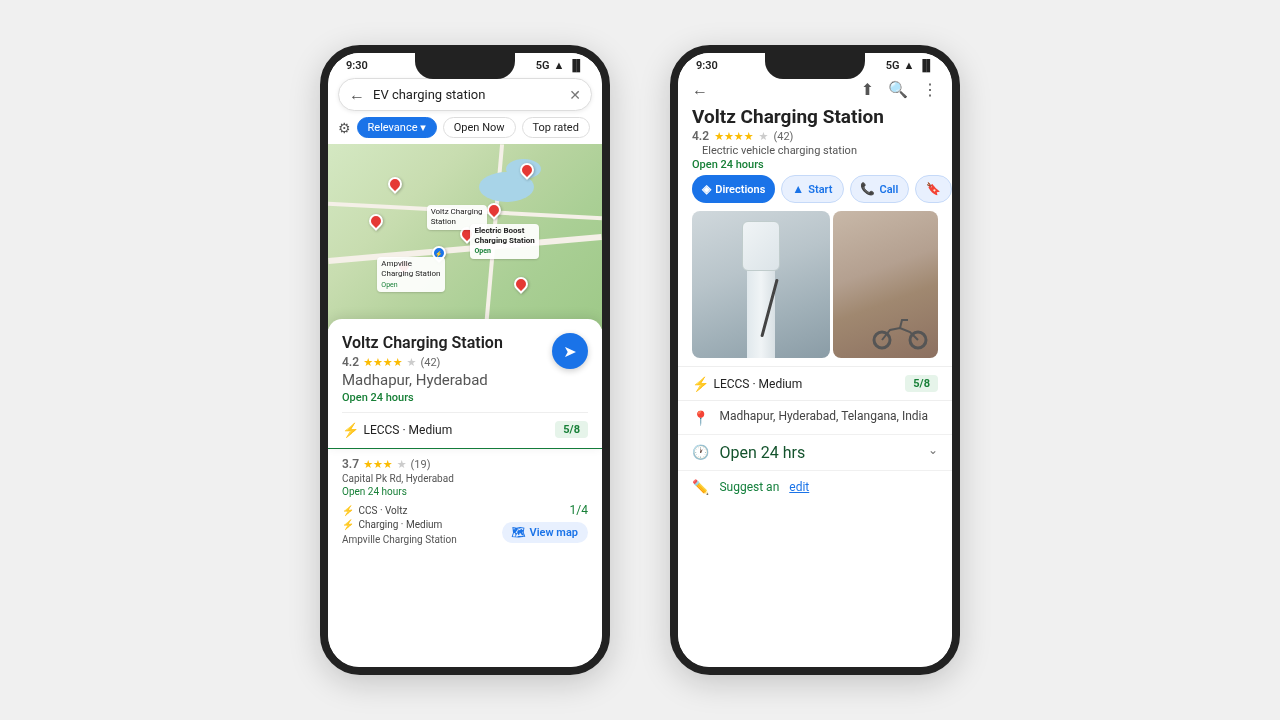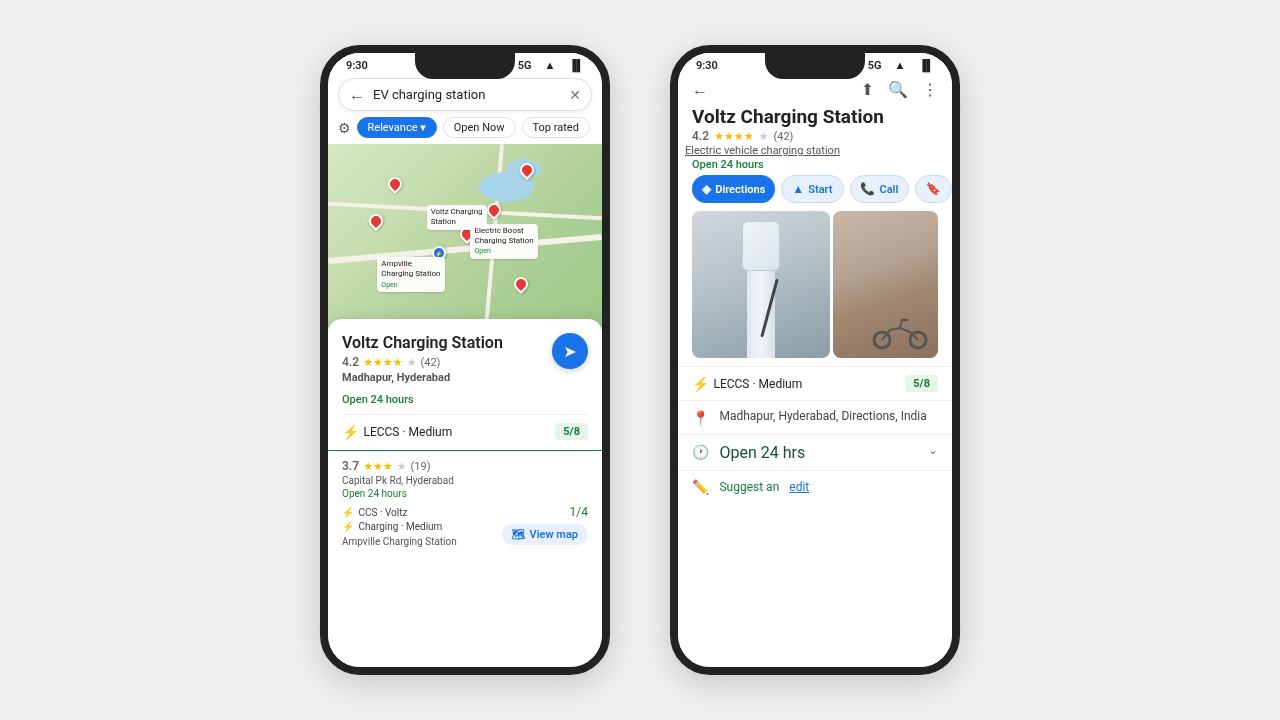--- a/index.html
+++ b/index.html
@@ -52,21 +52,21 @@
       align-items: center;
       padding: 6px 18px 2px;
       font-size: 11px;
       font-weight: 600;
       color: #222;
       background: #fff;
     }
     .status-icons {
       display: flex;
       align-items: center;
-      gap: 13px;
+      gap: 4px;
       font-size: 11px;
     }
 
     
     .search-bar {
       display: flex;
       align-items: center;
       margin: 4px 10px 6px;
       border: 1.5px solid #ddd;
       border-radius: 24px;
@@ -215,21 +215,21 @@
     .card-rating {
       display: flex;
       align-items: center;
       gap: 4px;
       margin-bottom: 2px;
     }
     .rating-num { font-size: 12px; color: #666; font-weight: 600; }
     .stars { color: #fbbc04; font-size: 11px; }
     .stars-half { color: #ccc; font-size: 11px; }
     .rating-count { font-size: 11px; color: #666; }
-    .card-address { font-size: 11px; color: #555; margin-bottom: 9px; font-weight: bold; }
+    .card-address { font-size: 15px; color: #555; margin-bottom: 2px; }
     .card-open { font-size: 11px; color: #188038; font-weight: 500; margin-bottom: 8px; }
     .card-charger-row {
       display: flex;
       align-items: center;
       justify-content: space-between;
       border-top: 1px solid #eee;
       padding-top: 8px;
       margin-bottom: 2px;
     }
     .charger-info { display: flex; align-items: center; gap: 4px; }
@@ -317,21 +317,21 @@
       font-weight: 700;
       color: #222;
       padding: 2px 14px 0;
     }
     .p2-rating-row {
       display: flex;
       align-items: center;
       gap: 5px;
       padding: 1px 14px 1px;
     }
-    .p2-category { font-size: 11px; color: #555; padding: 0 7px; text-decoration: underline; }
+    .p2-category { font-size: 11px; color: #555; padding: 0 24px; }
     .p2-open { font-size: 11px; color: #188038; font-weight: 500; padding: 1px 14px 4px; }
 
     .p2-actions {
       display: flex;
       gap: 0;
       padding: 0 14px 8px;
       overflow: hidden;
     }
     .action-btn {
       display: flex;
@@ -518,21 +518,21 @@
             <div class="pin-dot"></div>
           </div>
         <div class="map-pin" style="top:62%;left:25%;">
             <div class="pin-dot"></div>
           </div>
         <div class="map-pin" style="top:72%;left:68%;">
             <div class="pin-dot"></div>
           </div>
 
         <div class="map-label" style="top:33%;left:36%;">Voltz Charging<br>Station</div>
-        <div class="map-label" style="top:43%;left:52%;">Electric Boost<br>Charging Station<br><span style="color:#188038;font-size:7px;">Open</span></div>
+        <div class="map-label" style="top:43%;left:52%;font-weight:bold;">Electric Boost<br>Charging Station<br><span style="color:#188038;font-size:7px;">Open</span></div>
         <div class="map-label" style="top:61%;left:18%;">Ampville<br>Charging Station<br><span style="color:#188038;font-size:7px;">Open</span></div>
       </div>
     </div>
 
     <div class="bottom-card">
       <div class="card-title">Voltz Charging Station</div>
       <div class="card-rating">
         <span class="rating-num">4.2</span>
         <span class="stars">★★★★</span>
           <span class="stars-half">★</span>
@@ -654,21 +654,21 @@
     <div class="p2-charger-strip">
       <div class="charger-info">
         <span class="bolt-icon">⚡</span>
         <span class="charger-text">LECCS · Medium</span>
       </div>
       <span class="availability-badge">5/8</span>
     </div>
 
     <div class="info-row">
       <span class="info-row-icon">📍</span>
-      <span class="info-row-text">Madhapur, Hyderabad, Directions, India</span>
+      <span class="info-row-text">Madhapur, Hyderabad, Telangana, India</span>
     </div>
     <div class="info-row">
       <span class="info-row-icon">🕐</span>
       <span class="info-row-green">Open 24 hrs</span>
       <span class="info-row-chevron">⌄</span>
     </div>
     <div class="suggest-edit">
       <span class="suggest-icon">✏️</span>
       <span class="suggest-text">Suggest an </span>
       <span class="suggest-underline">edit</span>

